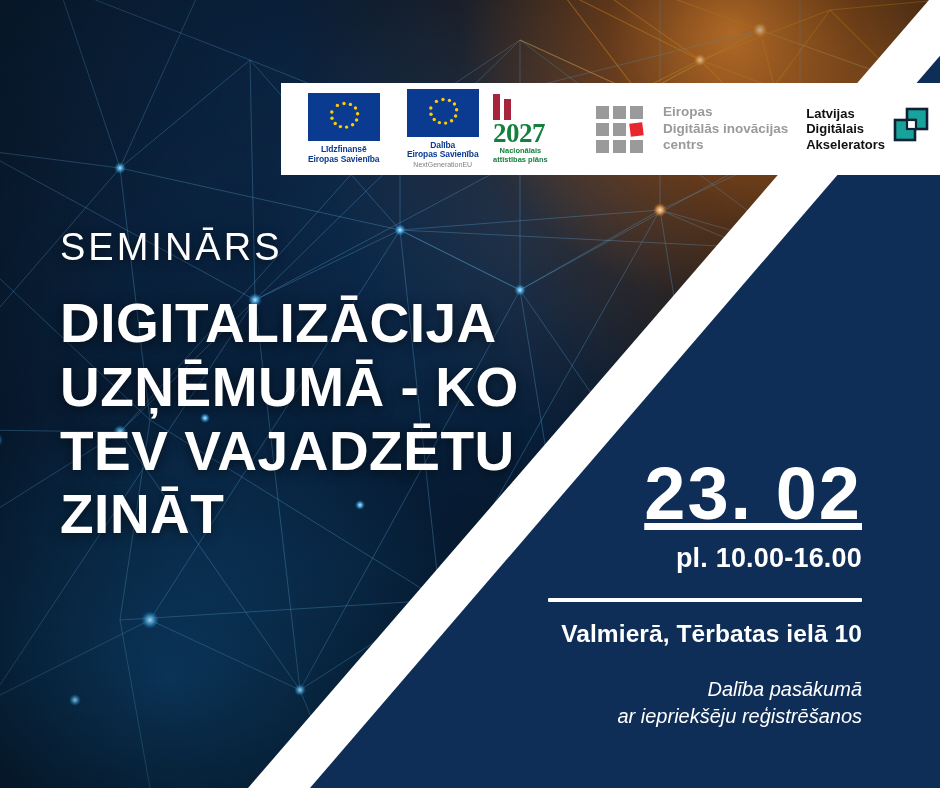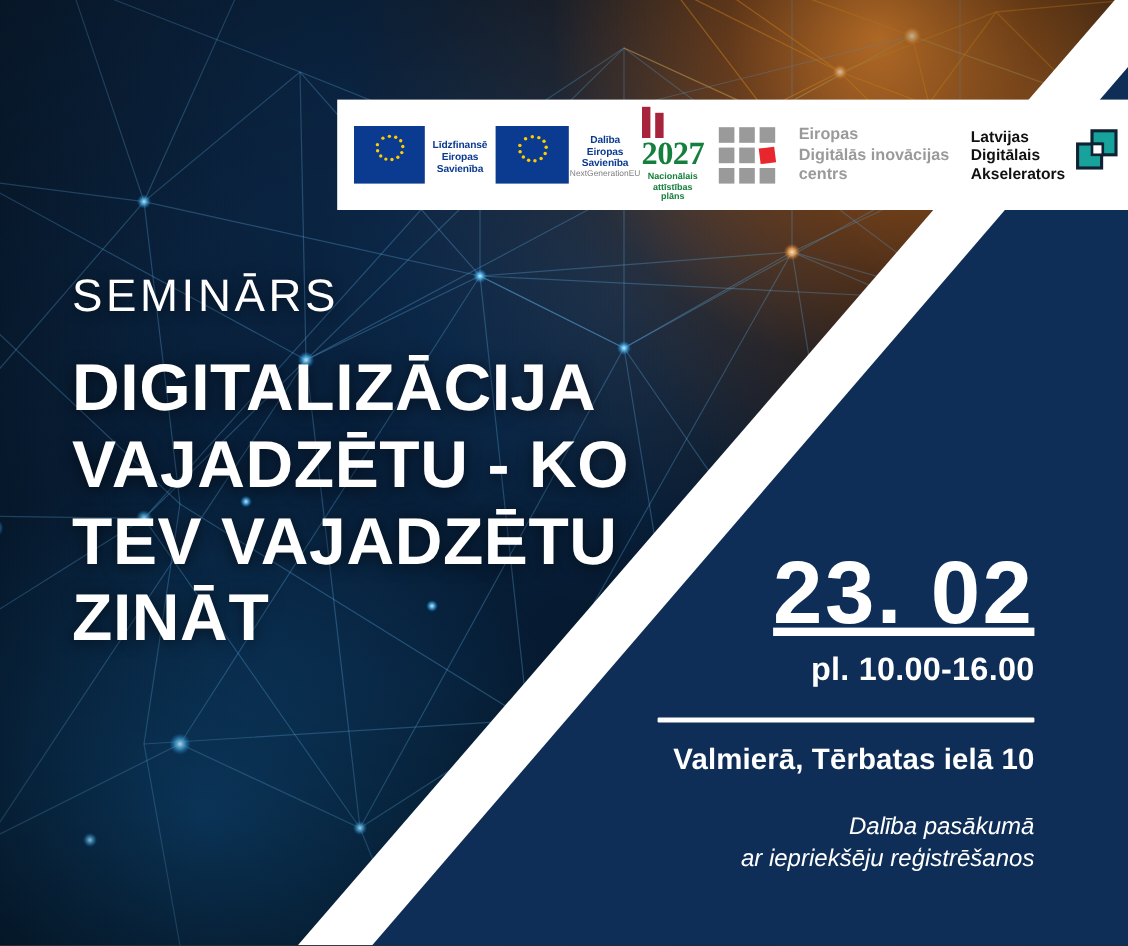--- a/index.html
+++ b/index.html
@@ -49,21 +49,21 @@
   #logo-strip{
     position:absolute;
     left:281px; top:83px;
     width:659px; height:92px;
     background:#fff;
     display:flex;
     align-items:center;
     gap:0;
     padding:0 10px 0 14px;
   }
-  .logo-cell{display:flex;align-items:center;justify-content:center;}
+  .logo-cell{display:flex;flex-direction:column;align-items:center;justify-content:center;}
 
   
   .euflag{
     width:72px;height:48px;background:#0b3b90;position:relative;
     display:block;
   }
   .euflag .stars{position:absolute;inset:0;}
   .eu-caption{
     margin-top:4px;text-align:center;color:#0b3b90;
     font-size:8.5px;font-weight:bold;line-height:1.15;letter-spacing:-.1px;
@@ -302,21 +302,21 @@
           <rect x="15" y="14" width="9" height="9" fill="#ffffff" stroke="#0f2233" stroke-width="2.2"></rect>
         </svg>
       </span>
     </div>
   </div>
 
   <div id="headline">
     <div id="kicker">SEMINĀRS</div>
     <div id="title">
       <span class="ln">DIGITALIZĀCIJA</span>
-      <span class="ln">VAJADZĒTU - KO</span>
+      <span class="ln">UZŅĒMUMĀ - KO</span>
       <span class="ln">TEV VAJADZĒTU</span>
       <span class="ln">ZINĀT</span>
     </div>
   </div>
 
   <div id="info">
     <div id="date">23. 02</div>
     <div id="time">pl. 10.00-16.00</div>
     <div id="rule"></div>
     <div id="place">Valmierā, Tērbatas ielā 10</div>

